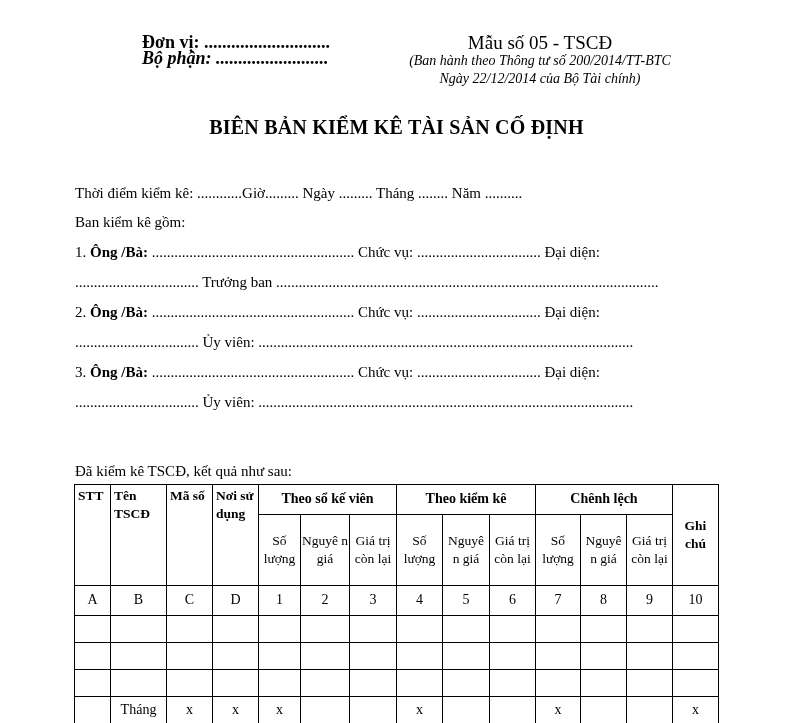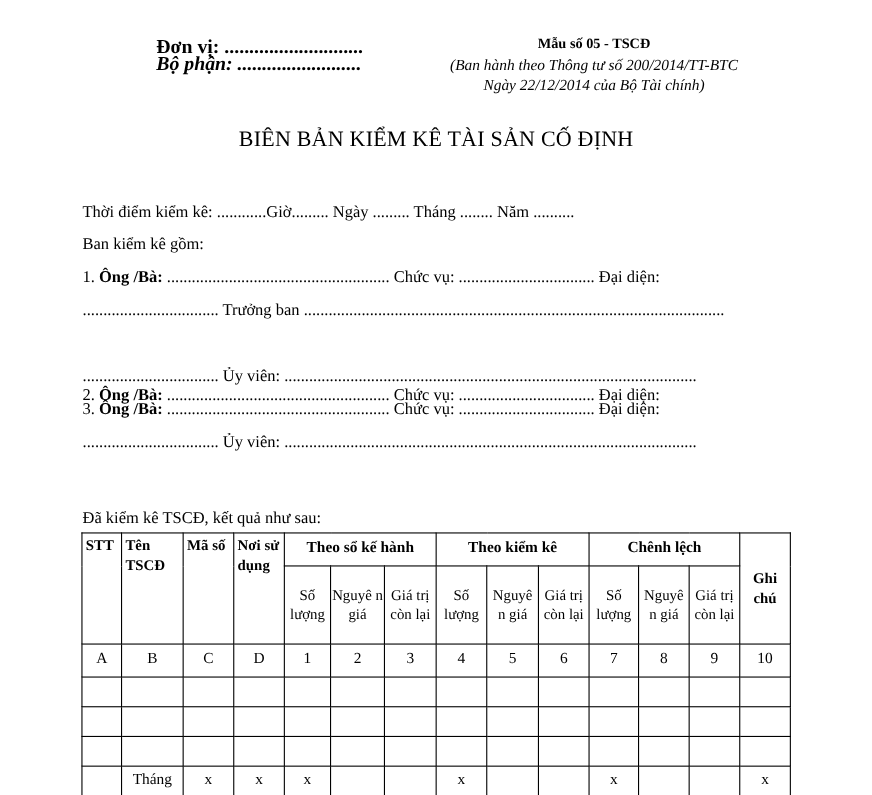--- a/index.html
+++ b/index.html
@@ -1,23 +1,23 @@
 <!DOCTYPE html>
 <html><head>
 <meta charset="utf-8">
 <style>
   html, body { margin:0; padding:0; background:#ffffff; }
   body { width:793px; height:723px; overflow:hidden; position:relative;
          font-family:"Liberation Serif","DejaVu Serif",serif; color:#000; }
   .abs { position:absolute; white-space:nowrap; }
   .hdr-left { left:142px; font-weight:bold; font-size:18px; }
   .hdr-right { width:360px; left:360px; text-align:center; }
-  .form-no { top:32px; font-weight:bold; font-size:13px; }
+  .form-no { top:32px; font-weight:normal; font-size:19px; }
   .issued { font-style:italic; font-size:14px; }
-  .title { top:116px; left:0; width:793px; text-align:center; font-weight:normal; font-size:20px; letter-spacing:0.2px; }
+  .title { top:116px; left:0; width:793px; text-align:center; font-weight:bold; font-size:20px; letter-spacing:0.2px; }
   .line { left:75px; font-size:15px; }
   .b { font-weight:bold; }
   table.inv { position:absolute; left:74px; top:484px; border-collapse:collapse; table-layout:fixed;padding-left:36px; }
   table.inv td { border:1.5px solid #000; font-size:13.5px; text-align:center; vertical-align:middle; padding:0; line-height:1.3; }
   table.inv td.th-top { vertical-align:top; text-align:left; font-weight:bold; padding:2px 2px 0 3px; }
   table.inv td.grp { font-weight:bold; font-size:14px; height:29px; }
   table.inv td.sub { height:70px; }
   table.inv td.bold { font-weight:bold; }
   table.inv tr.nums td { height:29px; font-size:14px; }
   table.inv tr.blank td { height:26px; }
@@ -36,21 +36,21 @@
 <div class="abs title">BIÊN BẢN KIỂM KÊ TÀI SẢN CỐ ĐỊNH</div>
 
 <div class="abs line" style="top:185px;">Thời điểm kiểm kê: ............Giờ.........  Ngày .........  Tháng ........  Năm ..........</div>
 <div class="abs line" style="top:214px;">Ban kiểm kê gồm:</div>
 
 <div class="abs line" style="top:244px;">
   <span>1. </span><span class="b">Ông /Bà:</span><span> ......................................................</span><span>  Chức vụ: .................................  Đại diện:</span>
 </div>
 <div class="abs line" style="top:274px;">.................................  Trưởng ban ......................................................................................................</div>
 
-<div class="abs line" style="top:304px;margin-top:48px;">
+<div class="abs line" style="top:304px;">
   <span>2. </span><span class="b">Ông /Bà:</span><span> ......................................................</span><span>  Chức vụ: .................................  Đại diện:</span>
 </div>
 <div class="abs line" style="top:334px;">.................................  Ủy viên: ....................................................................................................</div>
 
 <div class="abs line" style="top:364px;">
   <span>3. </span><span class="b">Ông /Bà:</span><span> ......................................................</span><span>  Chức vụ: .................................  Đại diện:</span>
 </div>
 <div class="abs line" style="top:394px;">.................................  Ủy viên: ....................................................................................................</div>
 
 <div class="abs line" style="top:463px;">Đã kiểm kê TSCĐ, kết quả như sau:</div>
@@ -71,21 +71,21 @@
       <col style="width:46px">
       <col style="width:46px">
     <col style="width:46px">
   </colgroup>
   <tbody>
       <tr>
     <td rowspan="2" class="th-top">STT</td>
     <td rowspan="2" class="th-top">Tên TSCĐ</td>
     <td rowspan="2" class="th-top">Mã số</td>
     <td rowspan="2" class="th-top">Nơi sử dụng</td>
-    <td colspan="3" class="grp">Theo sổ kế hành</td>
+    <td colspan="3" class="grp">Theo sổ kế viên</td>
     <td colspan="3" class="grp">Theo kiểm kê</td>
     <td colspan="3" class="grp">Chênh lệch</td>
     <td rowspan="2" class="bold">Ghi chú</td>
   </tr>
   <tr>
     <td class="sub">Số lượng</td>
     <td class="sub">Nguyê n giá</td>
     <td class="sub">Giá trị còn lại</td>
     <td class="sub">Số lượng</td>
     <td class="sub">Nguyê n giá</td>

